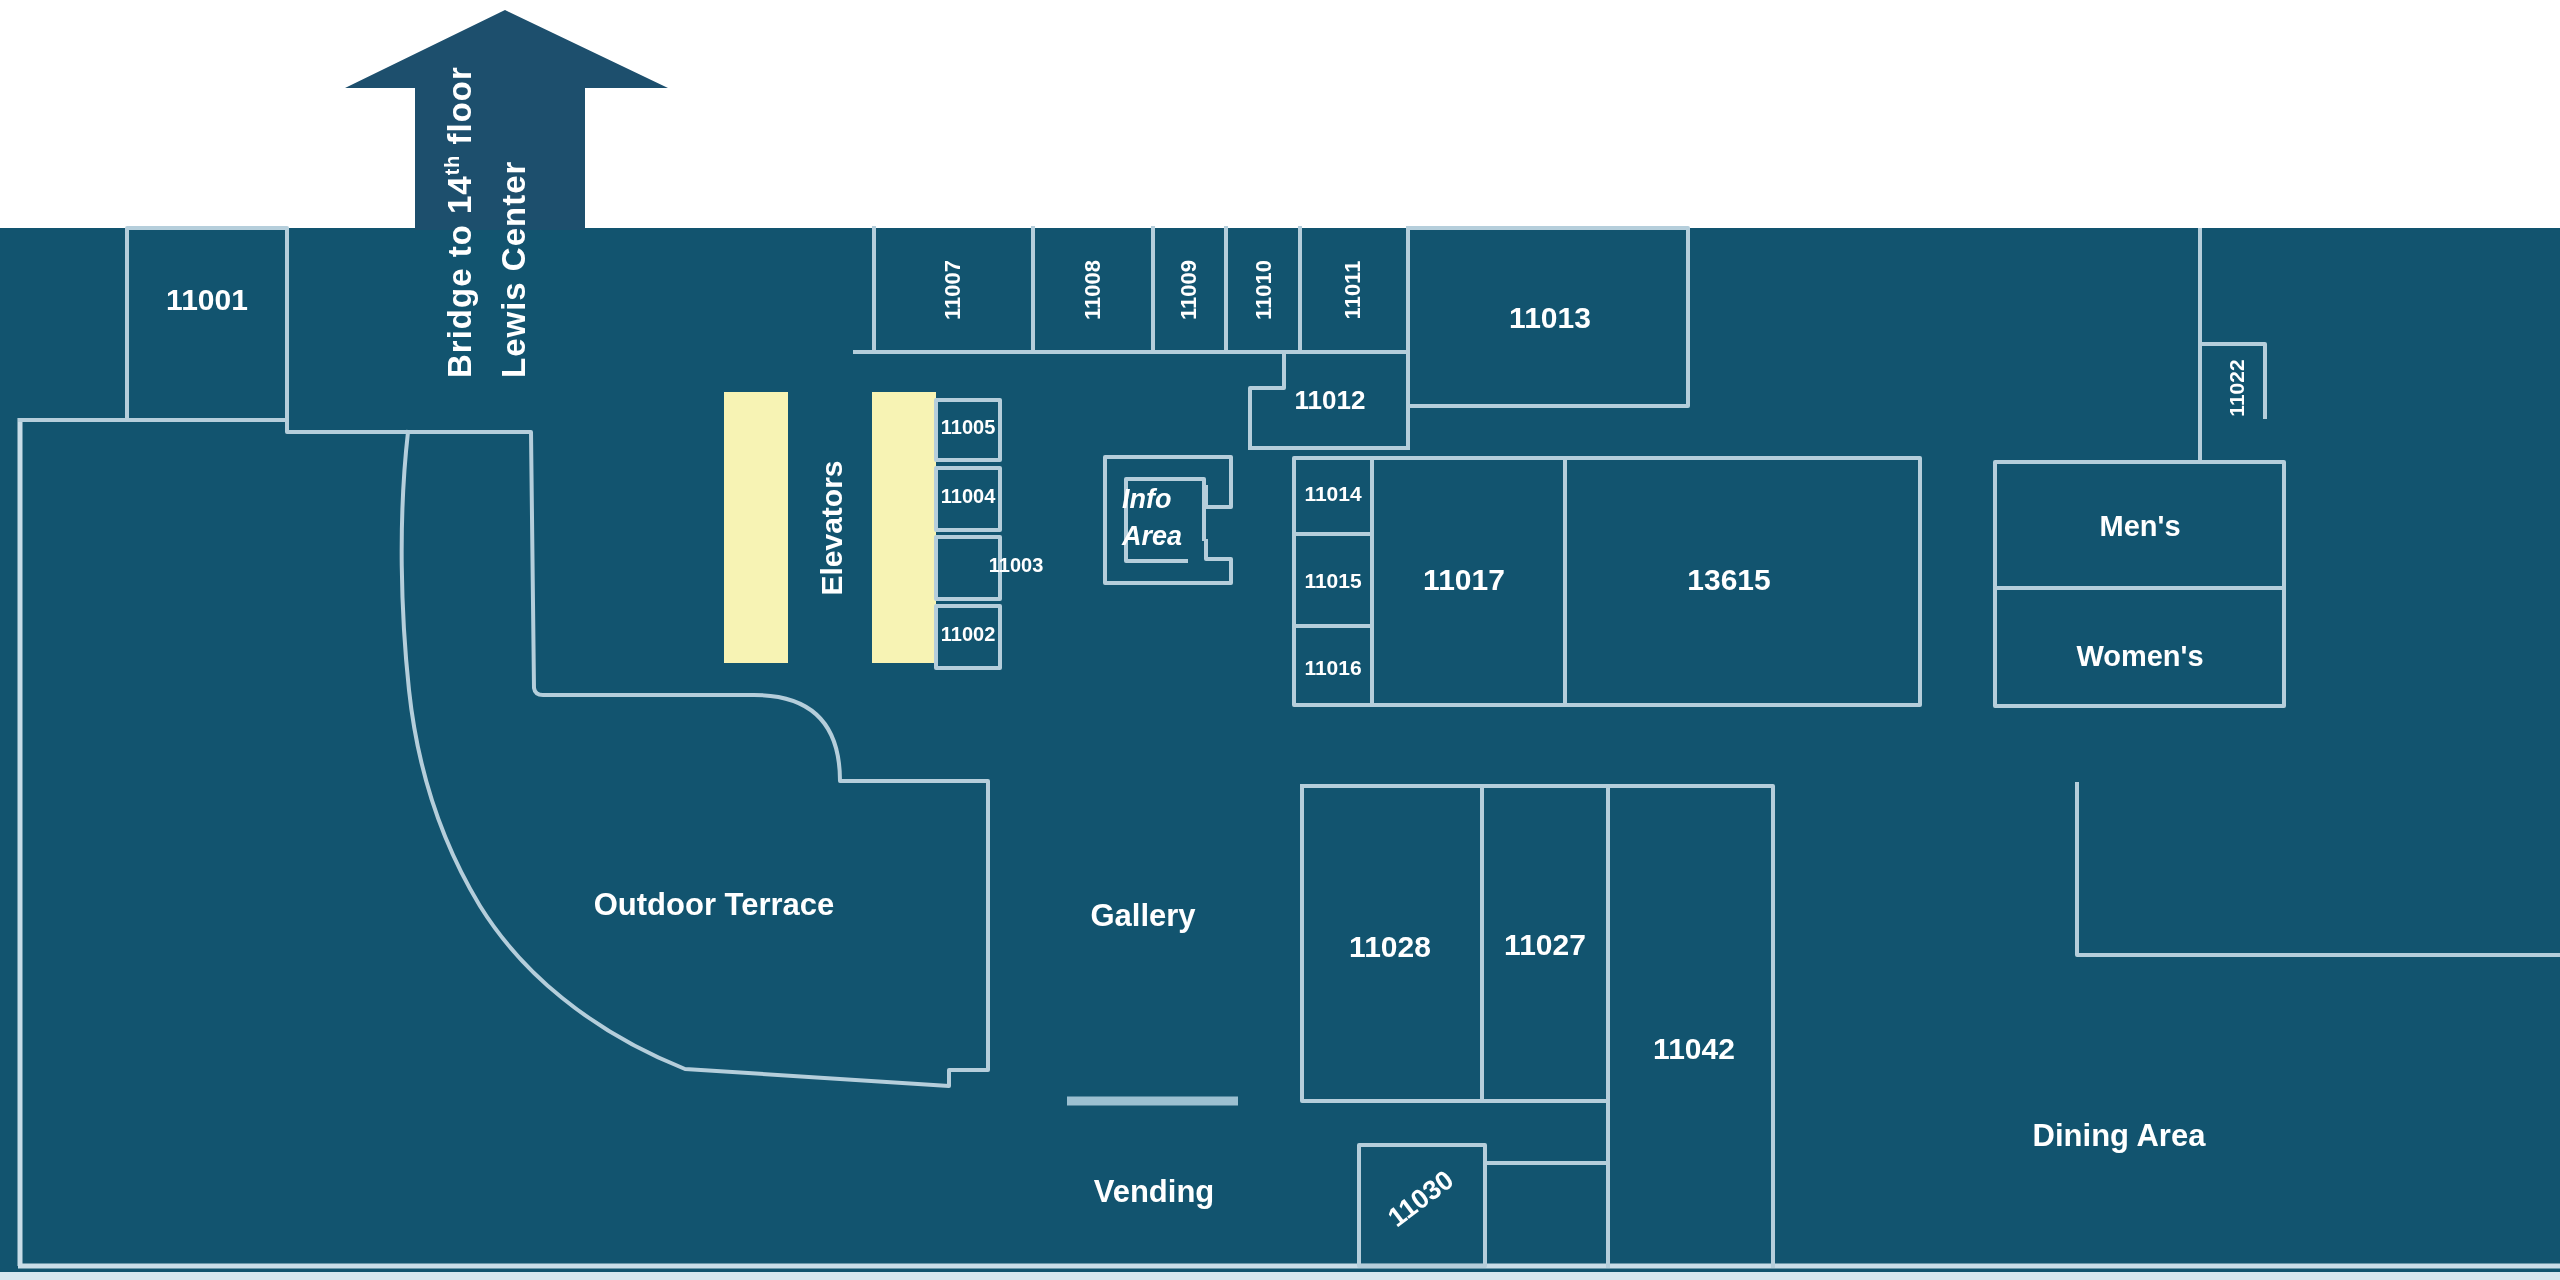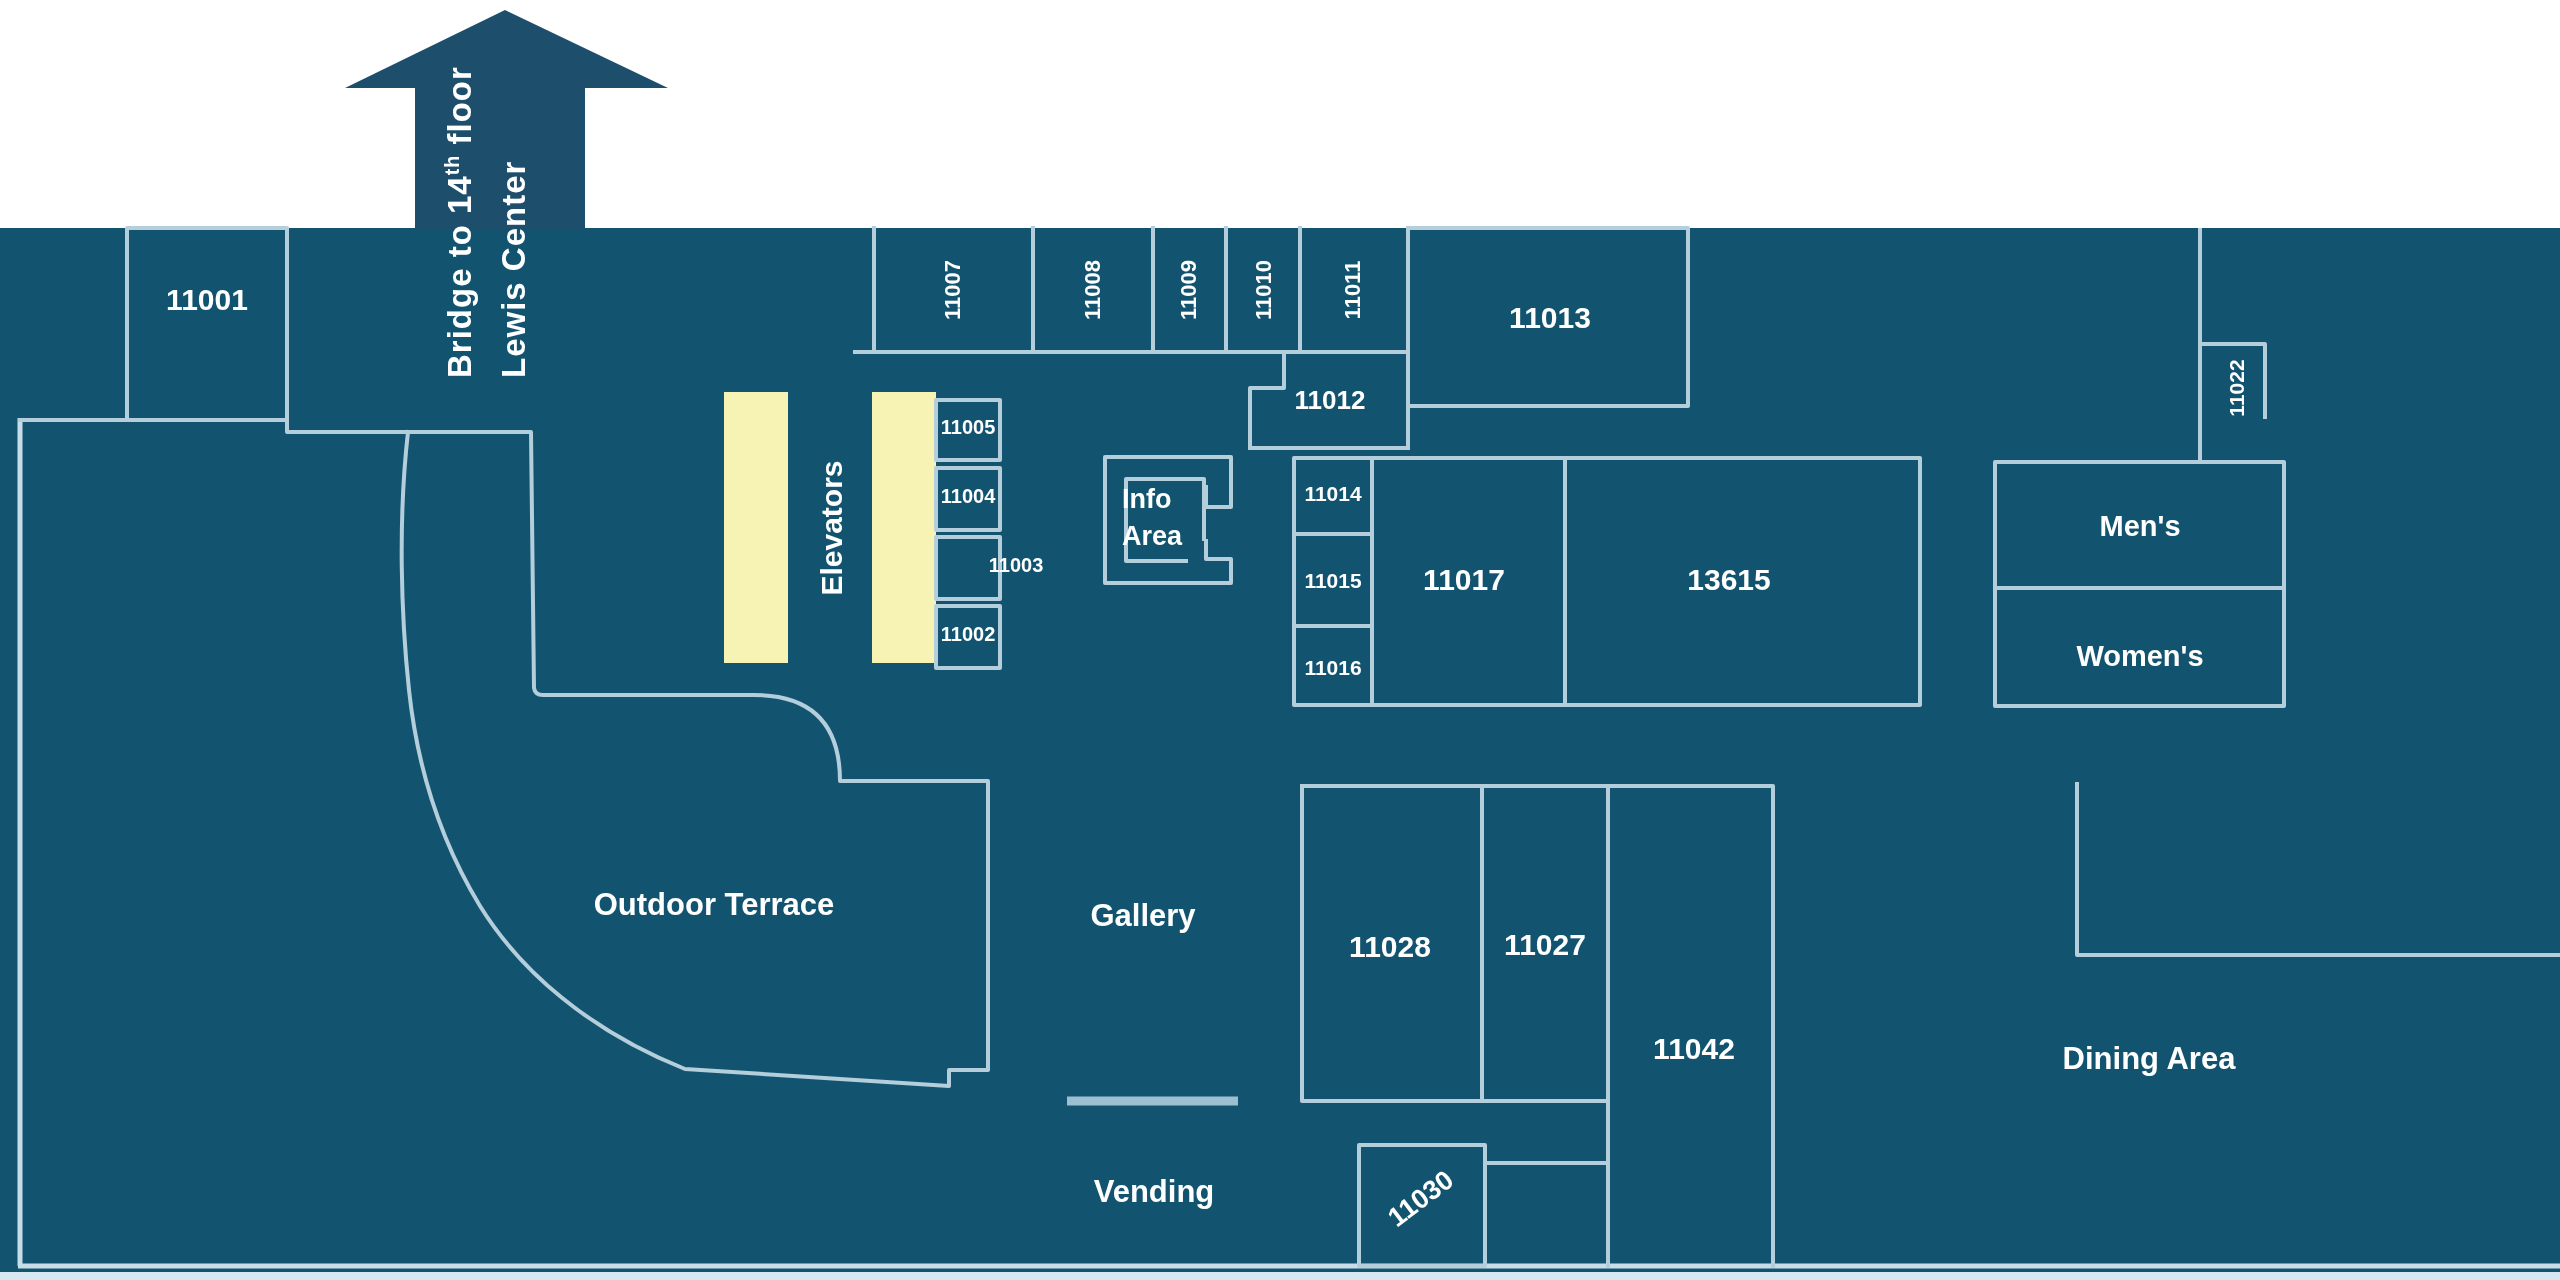--- a/index.html
+++ b/index.html
@@ -10,21 +10,21 @@
   .arrow{fill:var(--arrow);}
   .wall{stroke:var(--wall);stroke-width:4;fill:none;stroke-linejoin:round;stroke-linecap:square;}
   .wall-outer{stroke:var(--wallOuter);stroke-width:5;fill:none;}
   .wall-thick{stroke:var(--wallThick);stroke-width:9;fill:none;}
   .shaft{fill:var(--elev);stroke:none;}
   .strip{fill:var(--strip);stroke:none;}
   .lab,.vlab,.dlab,.llab{position:absolute;color:var(--text);font-weight:bold;white-space:nowrap;}
   .lab{transform:translate(-50%,-50%);}
   .vlab{transform:translate(-50%,-50%) rotate(-90deg);}
   .dlab{transform:translate(-50%,-50%) rotate(-37deg);}
-  .llab{transform:none;}
+  .llab{transform:none;font-style:italic;}
   .f20{font-size:20px;}.f21{font-size:21px;}.f22{font-size:22px;}.f26{font-size:26px;}
   .f27{font-size:27px;}.f29{font-size:29px;}.f30{font-size:30px;}.f31{font-size:31px;}
   .bridge-line{position:absolute;transform-origin:0 0;transform:rotate(-90deg);font-weight:bold;
                color:var(--text);font-size:33px;letter-spacing:1px;white-space:nowrap;}
   .bridge-line sup{font-size:60%;}
 </style>
 </head>
 <body>
 
 <div class="stage">
@@ -104,17 +104,17 @@
   <div class="lab f30" style="left:1545px;top:945px;">11027</div>
   <div class="lab f30" style="left:1694px;top:1049px;">11042</div>
   <div class="dlab f27" style="left:1421px;top:1199px;">11030</div>
 
   <div class="vlab f30" style="left:832px;top:528px;">Elevators</div>
   <div class="llab f27" style="left:1122px;top:484px;">Info</div>
   <div class="llab f27" style="left:1122px;top:521px;">Area</div>
   <div class="lab f31" style="left:714px;top:905px;">Outdoor Terrace</div>
   <div class="lab f31" style="left:1143px;top:916px;">Gallery</div>
   <div class="lab f31" style="left:1154px;top:1192px;">Vending</div>
-  <div class="lab f31" style="left:2119px;top:1059px;margin-left:30px;">Dining Area</div>
+  <div class="lab f31" style="left:2119px;top:1136px;">Dining Area</div>
   <div class="lab f29" style="left:2140px;top:526px;">Men's</div>
   <div class="lab f29" style="left:2140px;top:648px;margin-top:8px;">Women's</div>
 
 </div>
 
 </body></html>

